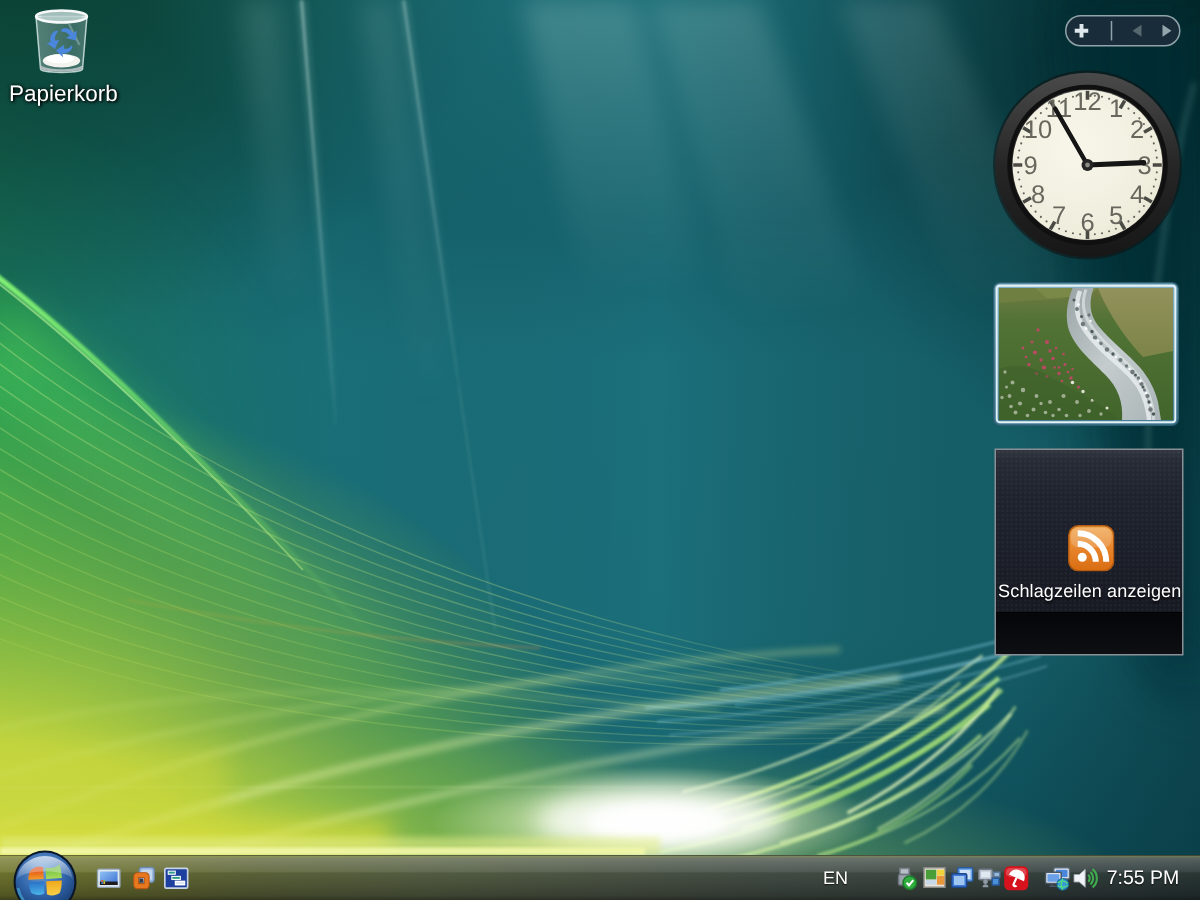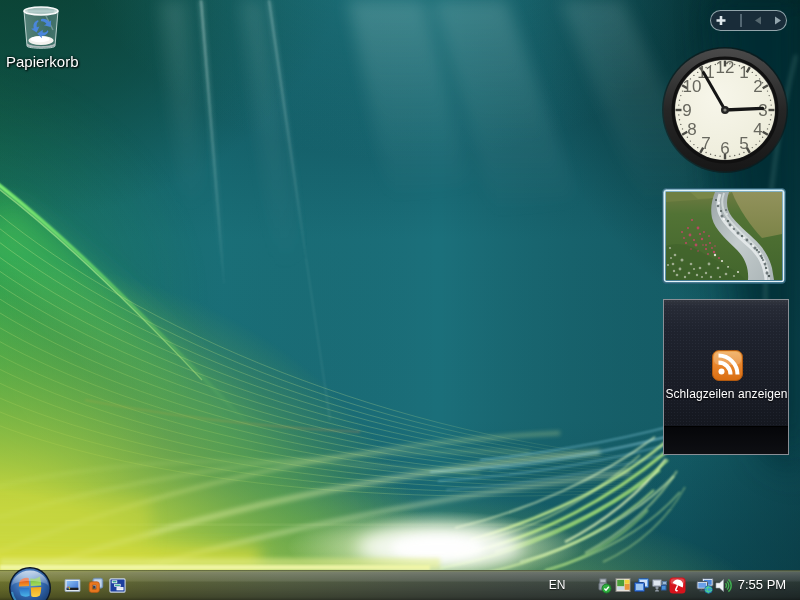--- a/index.html
+++ b/index.html
@@ -8,21 +8,21 @@
 background:linear-gradient(90deg,#747930 0px,#6a6f33 90px,#60673c 170px,#586245 280px,#4f5848 400px,#454f48 520px,#3c4843 640px,#323f3e 730px,#2a3837 800px);}
 #taskbar .glass{position:absolute;left:0;top:0;width:100%;height:100%;
 background:linear-gradient(180deg,rgba(40,45,20,.5) 0px,rgba(210,220,130,.38) 1px,rgba(255,255,240,.22) 2px,rgba(255,255,255,.16) 5px,rgba(255,255,255,.07) 11px,rgba(40,50,30,.12) 12px,rgba(0,0,0,.16) 19px,rgba(0,0,0,.30) 27px,rgba(0,0,0,.48) 30px);}
 .tray{position:absolute;top:570px;height:48px;color:#fff}
 #entext{left:544px;width:26px;text-align:center;line-height:30px;font-size:12px;text-shadow:0 1px 1px rgba(0,0,0,.7)}
 #clocktext{left:733px;width:58px;text-align:center;line-height:30px;font-size:13px;text-shadow:0 1px 1px rgba(0,0,0,.7)}
 #bin{position:absolute;left:6px;top:4px;width:70px;text-align:center}
 #binlabel{color:#fff;font-size:15px;margin-top:-1px;text-shadow:1px 1px 2px #000, 0 0 3px #000}
 #pill{position:absolute;left:710px;top:10px;width:77px;height:21px;border-radius:11px;
 background:rgba(28,44,58,.88);border:1px solid rgba(185,205,210,.75);box-sizing:border-box}
-#rss{position:absolute;left:663px;top:299px;width:126px;height:156px;box-sizing:border-box;
+#rss{position:absolute;left:663px;top:299px;width:126px;height:138px;box-sizing:border-box;
 background:linear-gradient(180deg,#32363f 0px,#272b36 7px,#1f232e 30px,#181b24 100px,#13161d 137px);
 border:1px solid #8a8f96;}
 #rsstex{position:absolute;left:0;top:0;width:124px;height:137px;
 background-image:radial-gradient(rgba(160,175,195,0.07) 0.5px, transparent 1px);background-size:3px 3px;}
 #rssfoot{position:absolute;left:0px;bottom:0px;width:100%;height:27px;background:linear-gradient(180deg,#050609,#0e0f13);border-top:1px solid #000}
 #rsstext{position:absolute;left:-3px;top:87px;width:131px;text-align:center;color:#fff;font-size:12px;letter-spacing:0.1px;text-shadow:0 1px 2px #000}
 #photo{position:absolute;left:662px;top:188px;width:124px;height:96px}
 </style></head>
 <body>
 <svg id="wall" width="800" height="600" viewBox="0 0 800 600">

